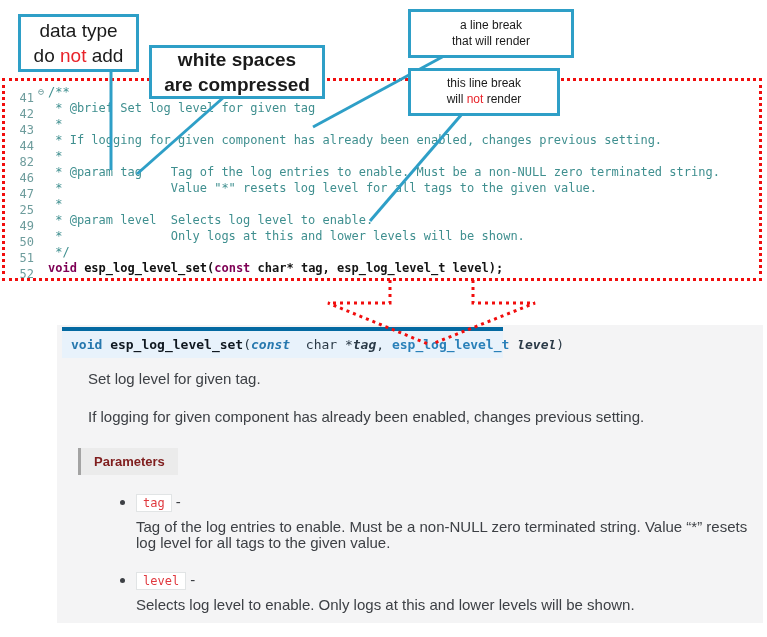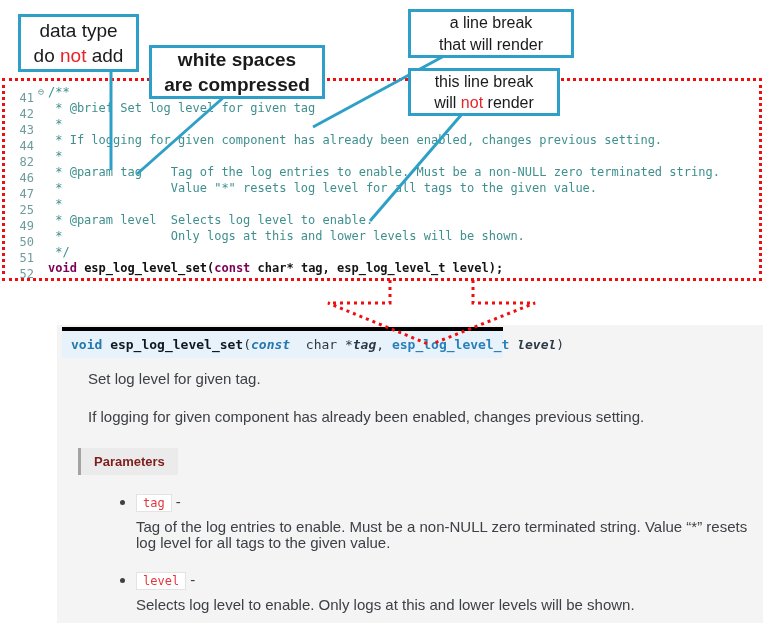--- a/index.html
+++ b/index.html
@@ -3,21 +3,21 @@
 <meta charset="utf-8">
 <style>
   html,body{margin:0;padding:0;background:#ffffff;}
   #stage{position:relative;width:767px;height:637px;background:#fff;overflow:hidden;
          font-family:"Liberation Sans",sans-serif;}
 
   
   #overlay-svg{position:absolute;left:0;top:0;width:767px;height:637px;z-index:2;pointer-events:none;}
   .callout{position:absolute;z-index:3;background:#fff;border:3px solid #2e9fc7;
            display:flex;flex-direction:column;align-items:center;justify-content:center;
-           text-align:center;color:#1a1a1a;font-size:16px;line-height:1.32;box-sizing:border-box;}
+           text-align:center;color:#1a1a1a;font-size:12px;line-height:1.32;box-sizing:border-box;}
   .callout .em{color:#e8232a;}
   #callout-no-type   {left:18px;  top:14px; width:121px; height:58px; font-size:19px;}
   #callout-whitespace{left:149px; top:45px; width:176px; height:54px; font-size:19px;font-weight:bold;}
   #callout-break-yes {left:408px; top:9px;  width:166px; height:49px;}
   #callout-break-no  {left:408px; top:68px; width:152px; height:48px;}
 
   
   #code-border{position:absolute;left:2px;top:78px;width:754px;height:197px;
                border:3px dotted #f10d0d;z-index:0;}
   #code-block{position:absolute;left:12px;top:84px;z-index:1;
@@ -28,21 +28,21 @@
   .code-text{white-space:pre;}
   .cs-cm{color:#3f8f8f;}
   .cs-kw{color:#7f0055;font-weight:bold;}
   .cs-pl{color:#151515;font-weight:bold;}
   .cs-fn{color:#101010;font-weight:bold;}
 
   
   #docs-panel{position:absolute;left:57px;top:325px;width:706px;height:298px;
               background:#f4f4f5;z-index:1;color:#3d4045;}
   #sig-bar{position:absolute;left:5px;top:2px;width:441px;height:31px;box-sizing:border-box;
-           background:#e8f2fb;border-top:4px solid #000000;padding:6px 0 0 9px;
+           background:#e8f2fb;border-top:4px solid #0369a1;padding:6px 0 0 9px;
            font-family:"DejaVu Sans Mono",monospace;font-size:13px;white-space:pre;}
   .sg-kw {color:#2778ae;font-weight:bold;}
   .sg-kwi{color:#2778ae;font-weight:bold;font-style:italic;}
   .sg-fn {color:#101820;font-weight:bold;}
   .sg-arg{color:#2b3a47;font-style:italic;font-weight:bold;}
   .sg-lk {color:#2980b9;font-weight:bold;}
   .sg-pl {color:#2b3a47;}
   #docs-content{position:absolute;left:0;top:33px;width:100%;box-sizing:border-box;
                 padding:12px 24px 0 31px;font-size:15px;}
   #docs-content p{margin:0 0 21px 0;}

